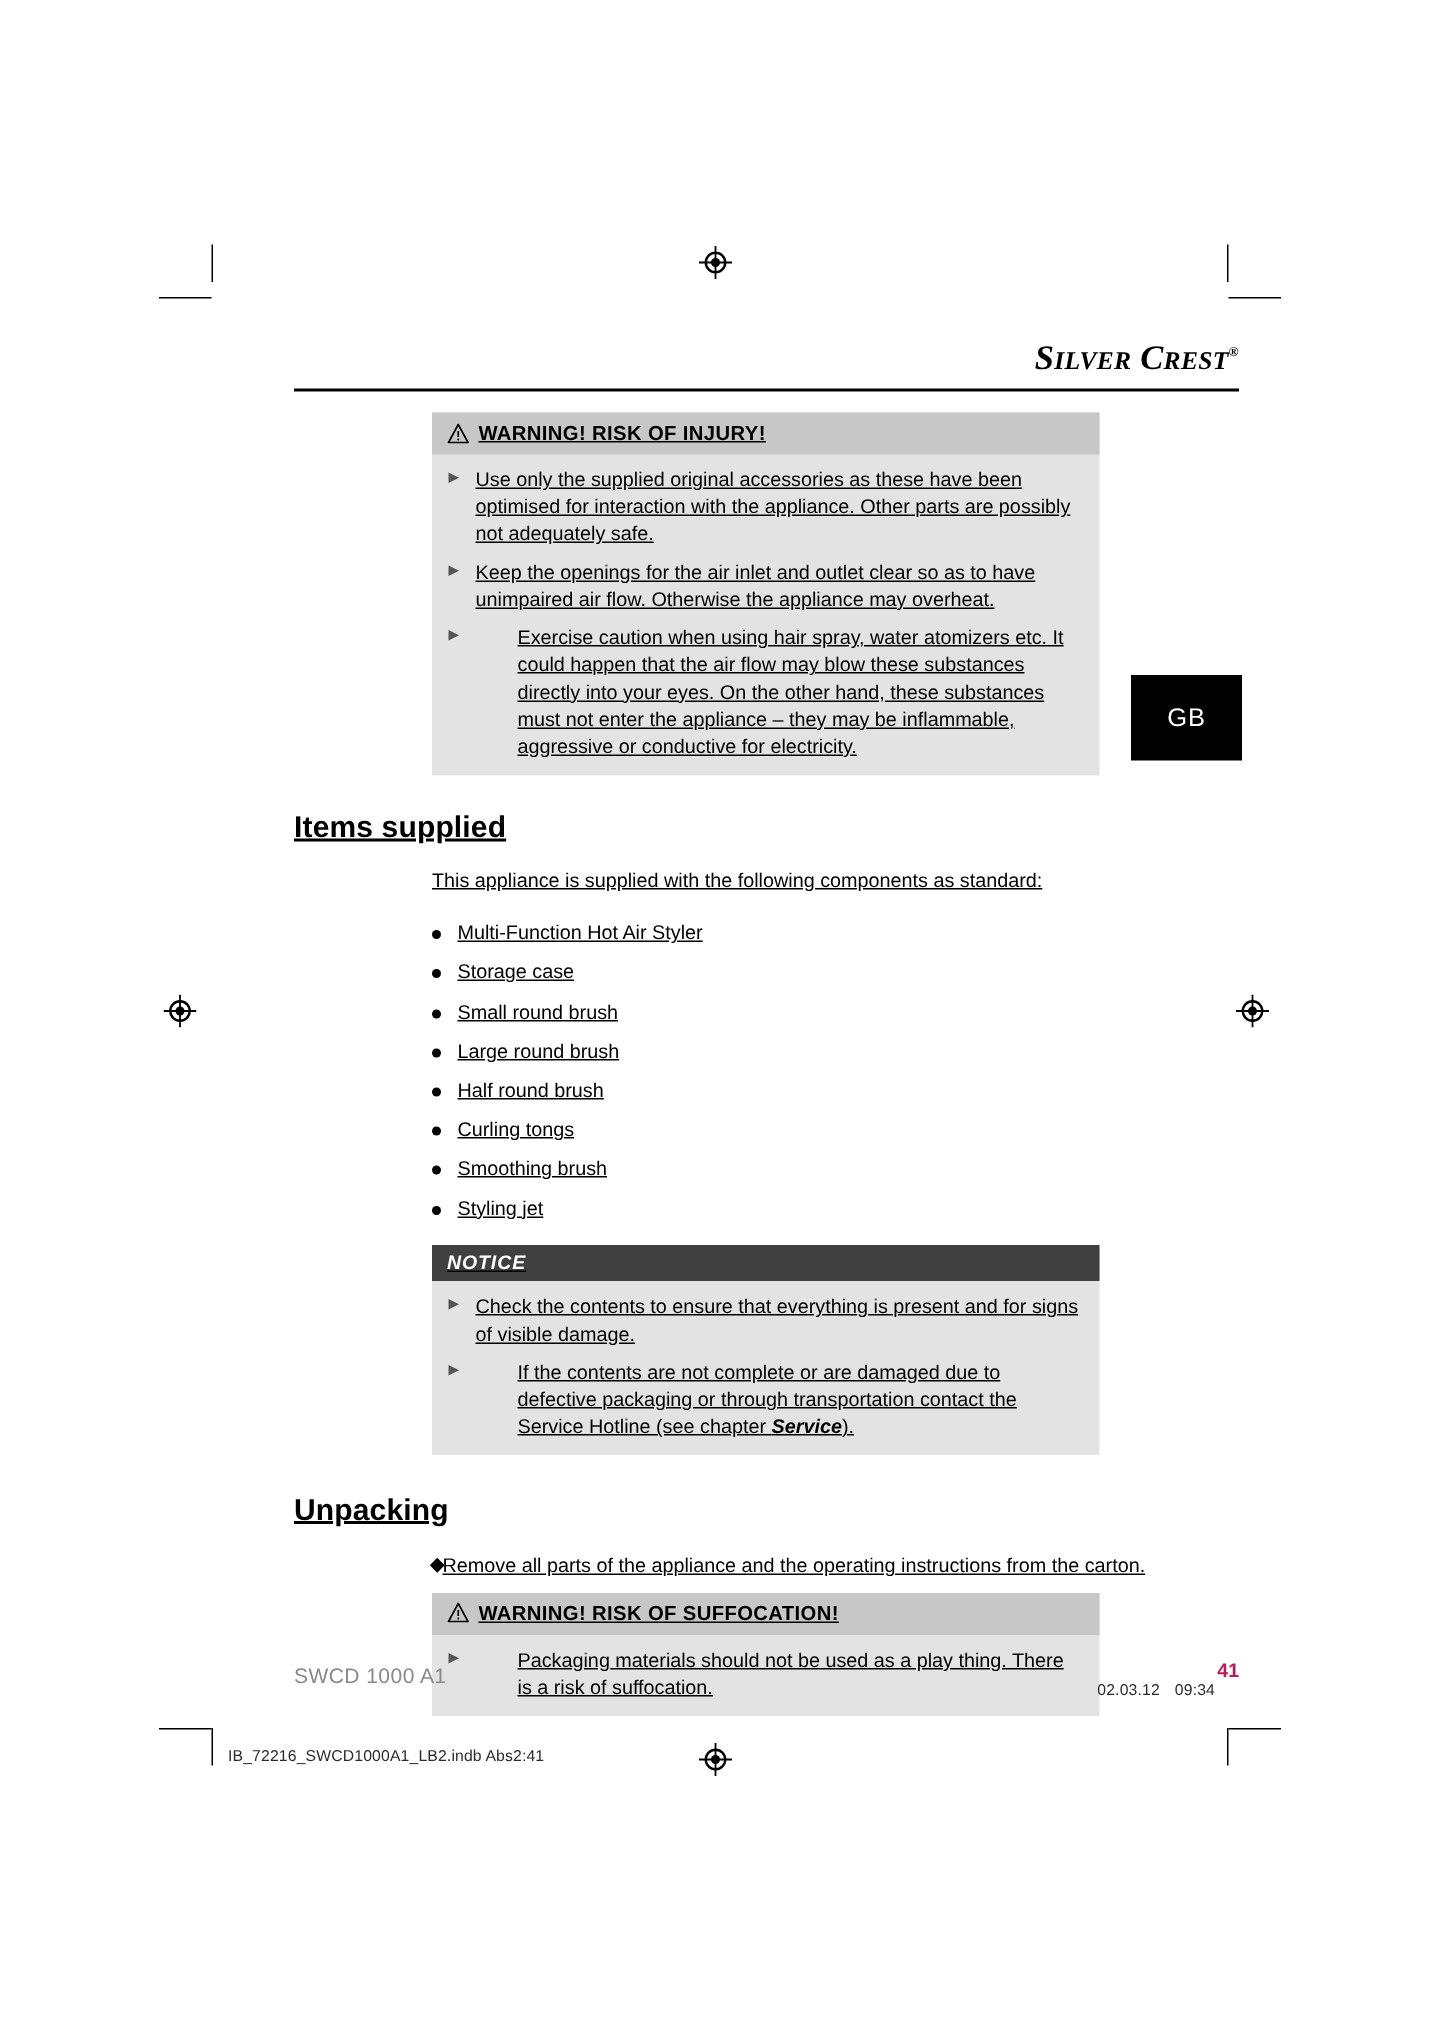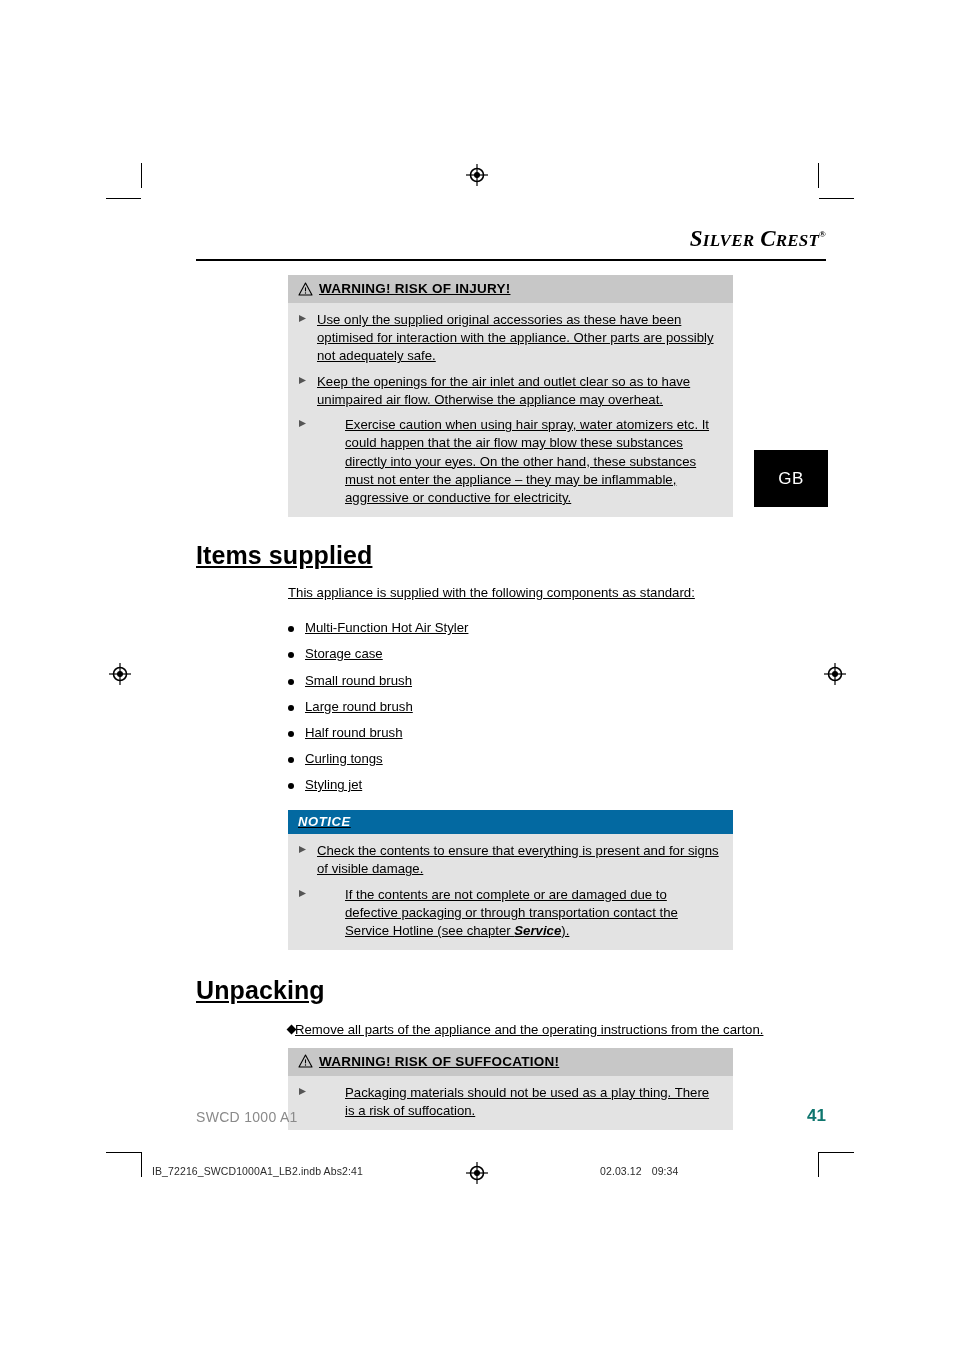--- a/index.html
+++ b/index.html
@@ -101,21 +101,21 @@
     background: #c7c7c7;
     padding: 6px 10px 7px 10px;
     font-size: 13.5px;
     font-weight: bold;
     letter-spacing: 0.25px;
     display: flex;
     align-items: center;
     gap: 6px;
   }
   .box-head.notice {
-    background: #0369a1;
+    background: #404040;
     color: #ffffff;
     font-style: italic;
     letter-spacing: 0.6px;
     font-size: 13px;
     padding: 4px 10px 5px 10px;
   }
   .warn-tri { flex: 0 0 auto; display: block; }
   .box-body {
     padding: 8px 12px 10px 10px;
   }
@@ -132,21 +132,21 @@
     width: 11px;
     padding-top: 3px;
     color: #555;
     font-size: 11px;
     line-height: 1;
   }
   .arrow svg { display:block; }
 
   
   h1.section {
-    font-size: 25px;
+    font-size: 20px;
     font-weight: bold;
     letter-spacing: 0.1px;
     margin: 0;
     padding: 0;
   }
 
   
   .intro {
     margin-left: 92px;
     font-size: 13.2px;
@@ -197,39 +197,39 @@
     font-weight: normal;
     color: #8a8a8a;
     letter-spacing: 0.3px;
   }
   .footer-page {
     position: absolute;
     left: 696px;
     top: 1106px;
     width: 130px;
     text-align: right;
-    font-size: 17px;
+    font-size: 13px;
     font-weight: bold;
-    color: #0f766e;
+    color: #be185d;
   }
   .print-left {
     position: absolute;
     left: 152px;
     top: 1165px;
     font-size: 10.5px;
     color: #2b2b2b;
     letter-spacing: 0.1px;
     white-space: nowrap;
   }
   .print-right {
     position: absolute;
     left: 600px;
-    top: 1165px;
+    top: 1121px;
     width: 210px;
-    text-align: left;
+    text-align: right;
     font-size: 10.5px;
     color: #2b2b2b;
     letter-spacing: 0.1px;
     white-space: nowrap;
   }
   .gap { display: inline-block; width: 10px; }
 </style>
 </head>
 <body>
 
@@ -349,20 +349,24 @@
       <li>
           <span class="dot"></span>
           <span>Half round brush</span>
         </li>
       <li>
           <span class="dot"></span>
           <span>Curling tongs</span>
         </li>
       <li>
           <span class="dot"></span>
+          <span>Smoothing brush</span>
+        </li>
+      <li>
+          <span class="dot"></span>
           <span>Styling jet</span>
         </li>
     </ul>
 
     <div class="box" style="margin-top:10px;">
       <div class="box-head notice">
         <span>NOTICE</span>
       </div>
       <div class="box-body">
         <div class="bullet-row">

